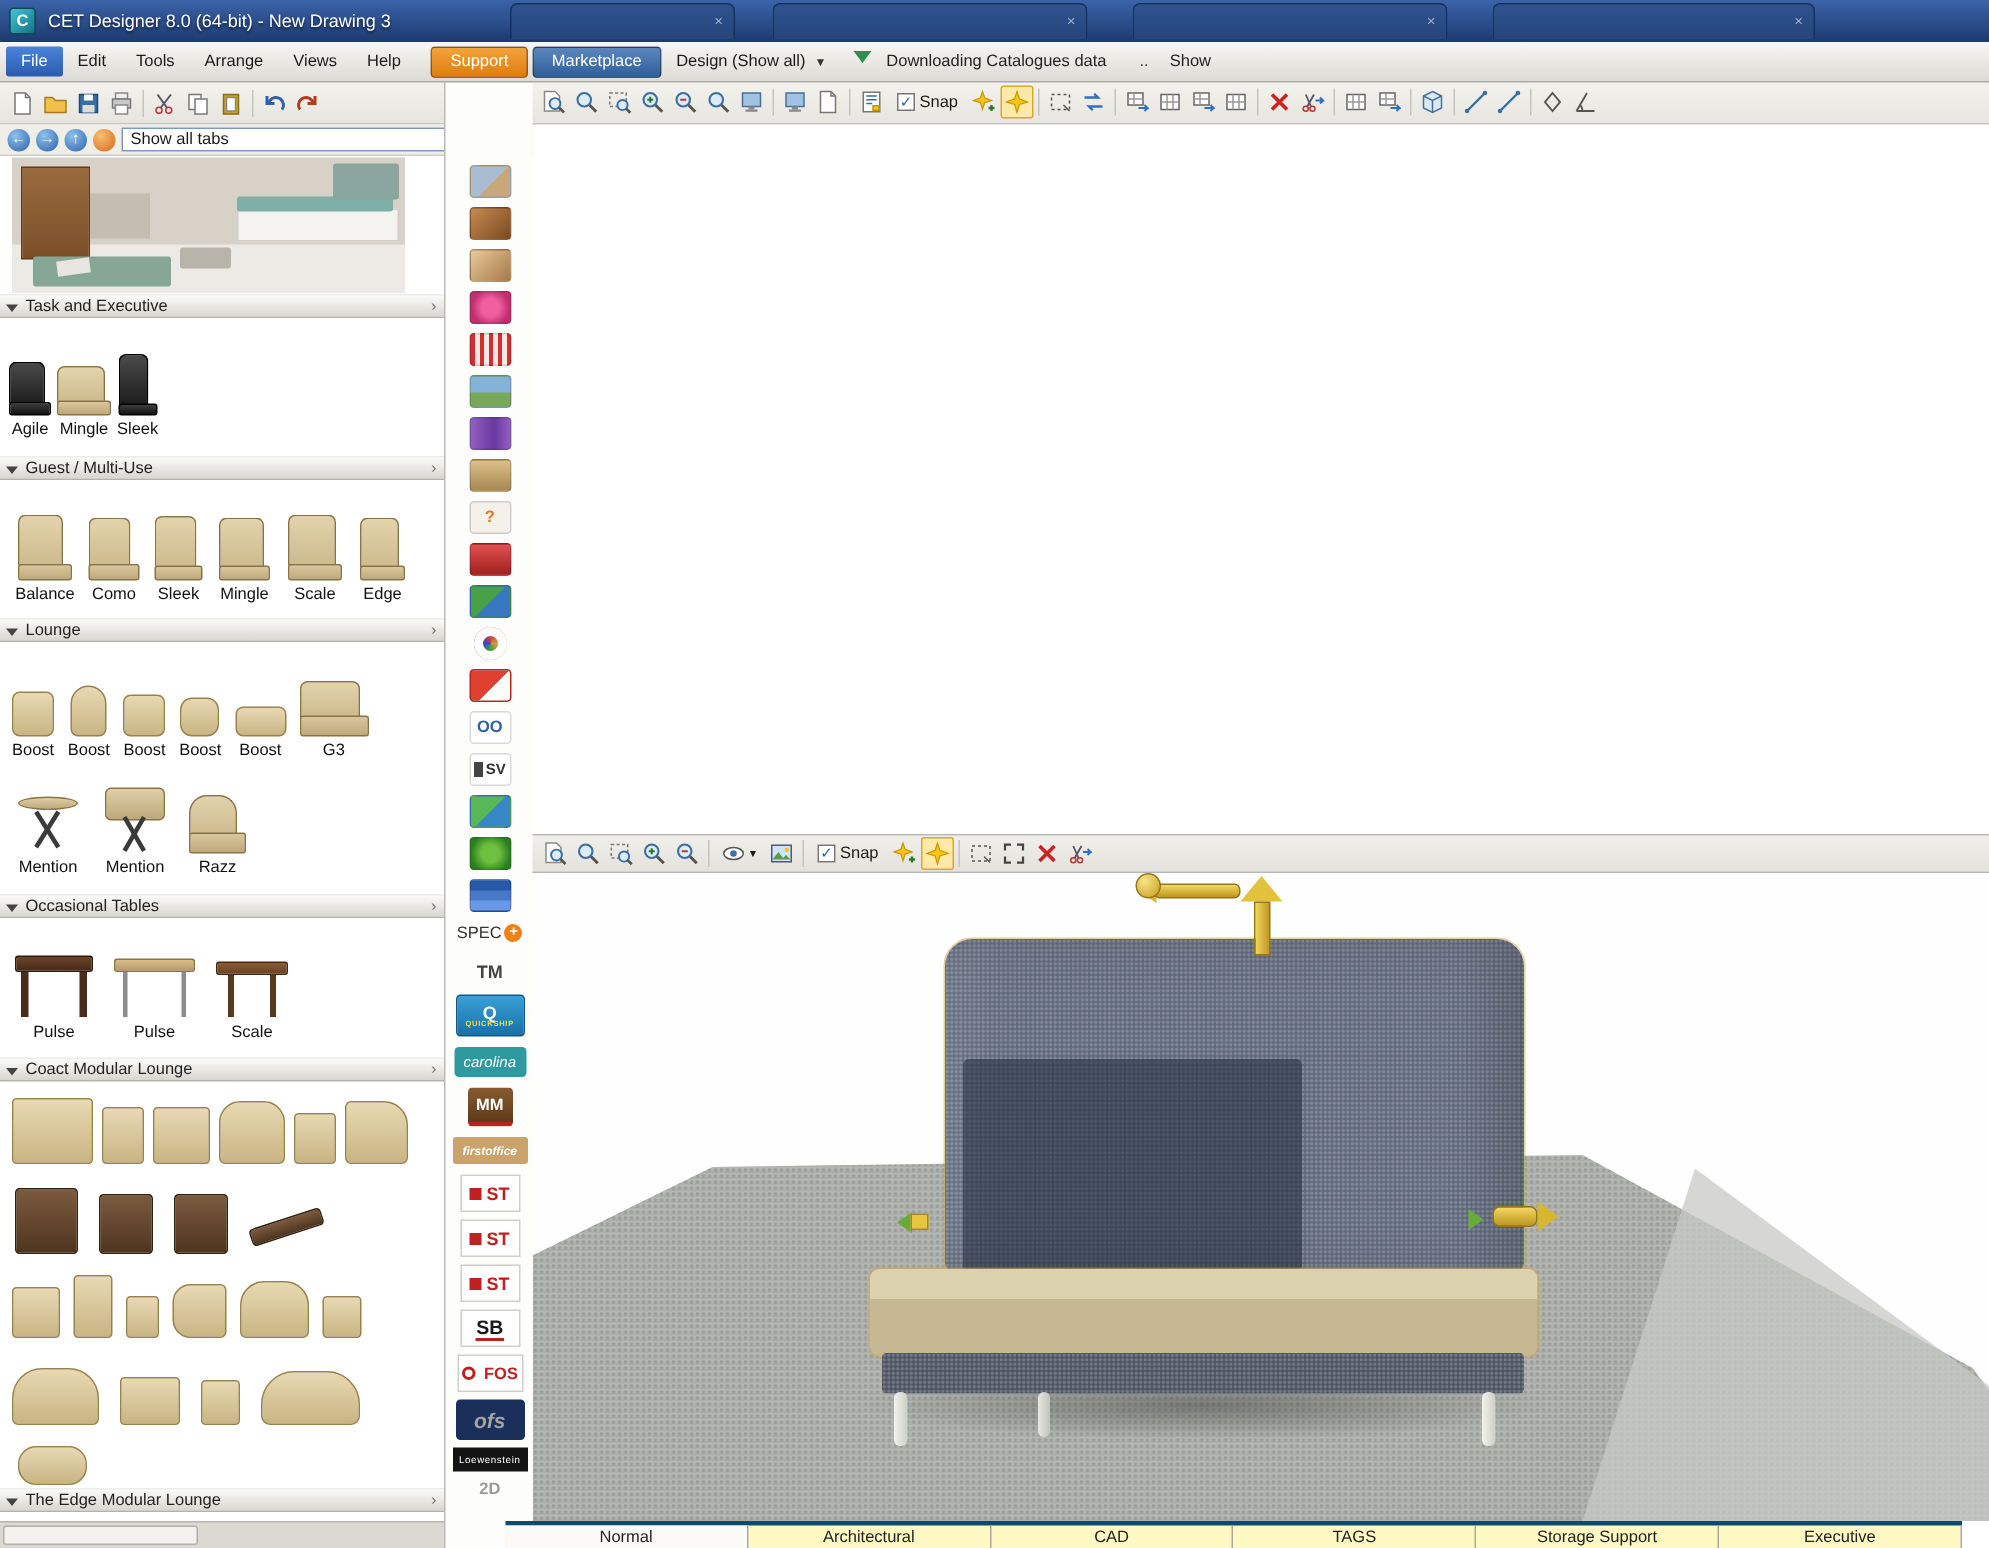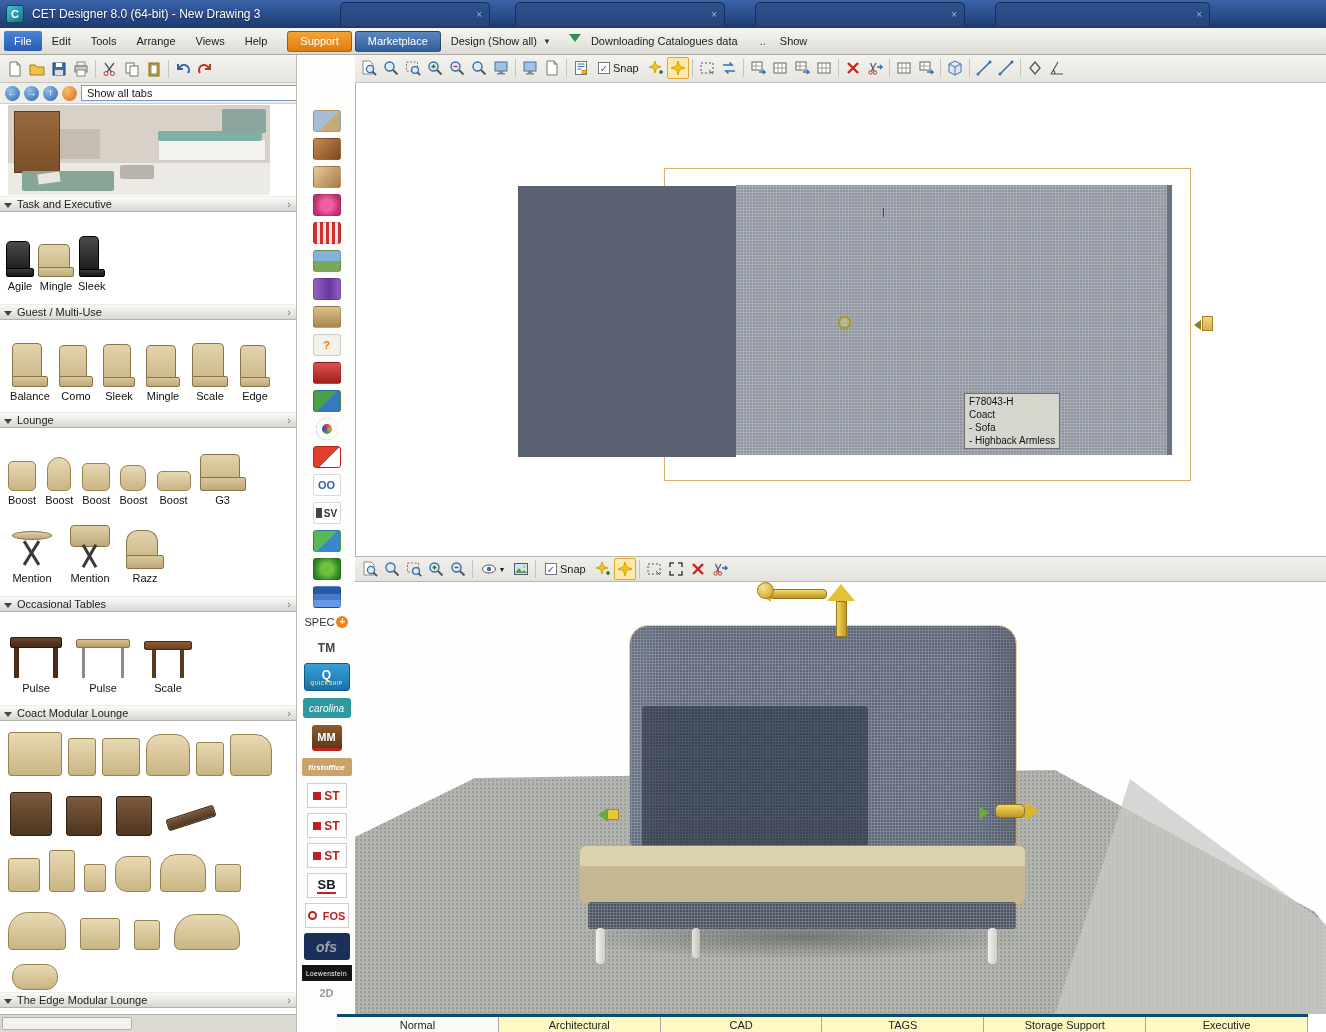--- a/index.html
+++ b/index.html
@@ -795,42 +795,20 @@
     <div class="sitem" style="top:910px">
       <div style="width:50px;height:16px;background:#141414;display:flex;align-items:center;justify-content:center">
         <span style="color:#fff;font-size:6.5px;letter-spacing:.4px">Loewenstein</span>
       </div>
     </div>
     <div class="sitem" style="top:932px">
       <span style="color:#9a9a9a;font-weight:bold;font-size:11px">2D</span>
     </div>
   </div>
 
-  <div class="abs vp2d">
-
-    <div class="abs" style="left:308px;top:85px;width:527px;height:313px;border:1px solid #ddb06a"></div>
-
-    <div class="abs" style="left:162px;top:103px;width:218px;height:271px;background:#5a6170"></div>
-
-    <div class="abs speck" style="left:380px;top:102px;width:436px;height:270px;background-color:#8e95a0;border-right:5px solid #6b7280"></div>
-
-    <div class="abs" style="left:527px;top:125px;width:1px;height:9px;background:#4a4a4a"></div>
-
-    <div class="abs" style="left:482px;top:233px;width:13px;height:13px;border:2px solid #a9991f;border-radius:50%;background:rgba(222,210,120,.45)"></div>
-
-    <div class="abs" style="left:833px;top:237px;width:0;height:0;border:5px solid transparent;border-right:7px solid #8f7a1e"></div>
-    <div class="abs" style="left:846px;top:233px;width:11px;height:15px;background:linear-gradient(#f0d488,#d8b050);border:1px solid #a5821e"></div>
-
-    <div class="tip" style="left:608px;top:310px">
-      <div>F78043-H</div>
-      <div>Coact</div>
-      <div>- Sofa</div>
-      <div>- Highback Armless</div>
-    </div>
-  </div>
 
   <div class="abs vp3dbar">
     <div class="tbtn">
         <svg class="ic">
           <use href="#sym-magpage"></use>
         </svg>
       </div>
     <div class="tbtn">
         <svg class="ic">
           <use href="#sym-mag"></use>

